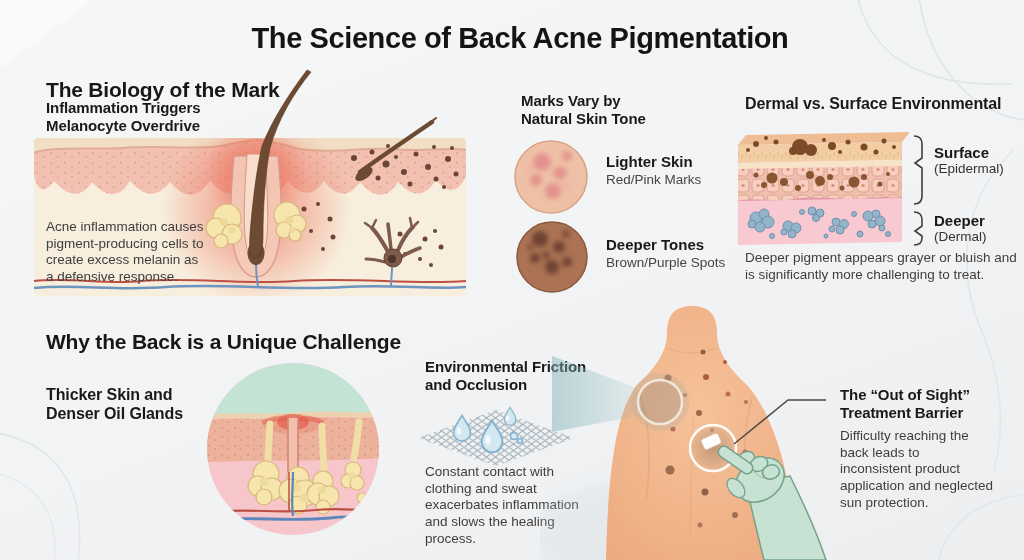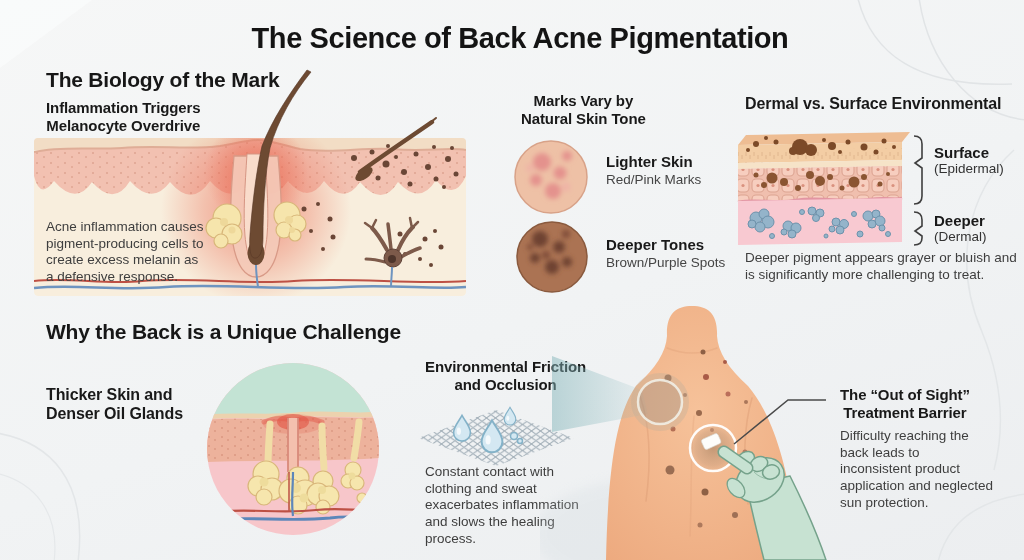--- a/index.html
+++ b/index.html
@@ -5,22 +5,22 @@
   html,body{margin:0;padding:0;background:#dfe2e4;}
   #stage{
     position:relative;width:1024px;height:560px;overflow:hidden;
     background:linear-gradient(160deg,#f6f7f7 0%,#f1f3f4 55%,#eceef0 100%);
     font-family:"Liberation Sans","DejaVu Sans",sans-serif;color:#1a1a1a;
   }
   #stage svg{position:absolute;pointer-events:none;}
   .abs{position:absolute;padding-left:8px;}
   .pre{white-space:pre-line;}
   .title{left:0;top:22px;width:1024px;text-align:center;font-size:29px;font-weight:700;letter-spacing:-0.4px;color:#141414;}
-  .h1{font-size:21px;font-weight:700;letter-spacing:-0.2px;color:#171717;}
-  .h2{font-size:15px;font-weight:700;line-height:1.18;letter-spacing:-0.1px;color:#191919;text-align:center;}
+  .h1{font-size:21px;font-weight:700;letter-spacing:-0.2px;color:#171717;margin-top:10px;}
+  .h2{font-size:15px;font-weight:700;line-height:1.18;letter-spacing:-0.1px;color:#191919;}
   .h2b{font-size:16px;font-weight:700;line-height:1.18;letter-spacing:-0.1px;color:#191919;}
   .body-sm{font-size:13.5px;line-height:1.24;color:#3e3e3e;}
   .swatch-label{font-size:15px;font-weight:700;color:#191919;}
   .swatch-desc{font-size:13.5px;color:#454545;}
   .layer-label{font-size:15px;font-weight:700;color:#191919;line-height:1.15;}
   .layer-sub{font-size:13.5px;font-weight:400;color:#333;}
 </style>
 </head>
 <body>
 

